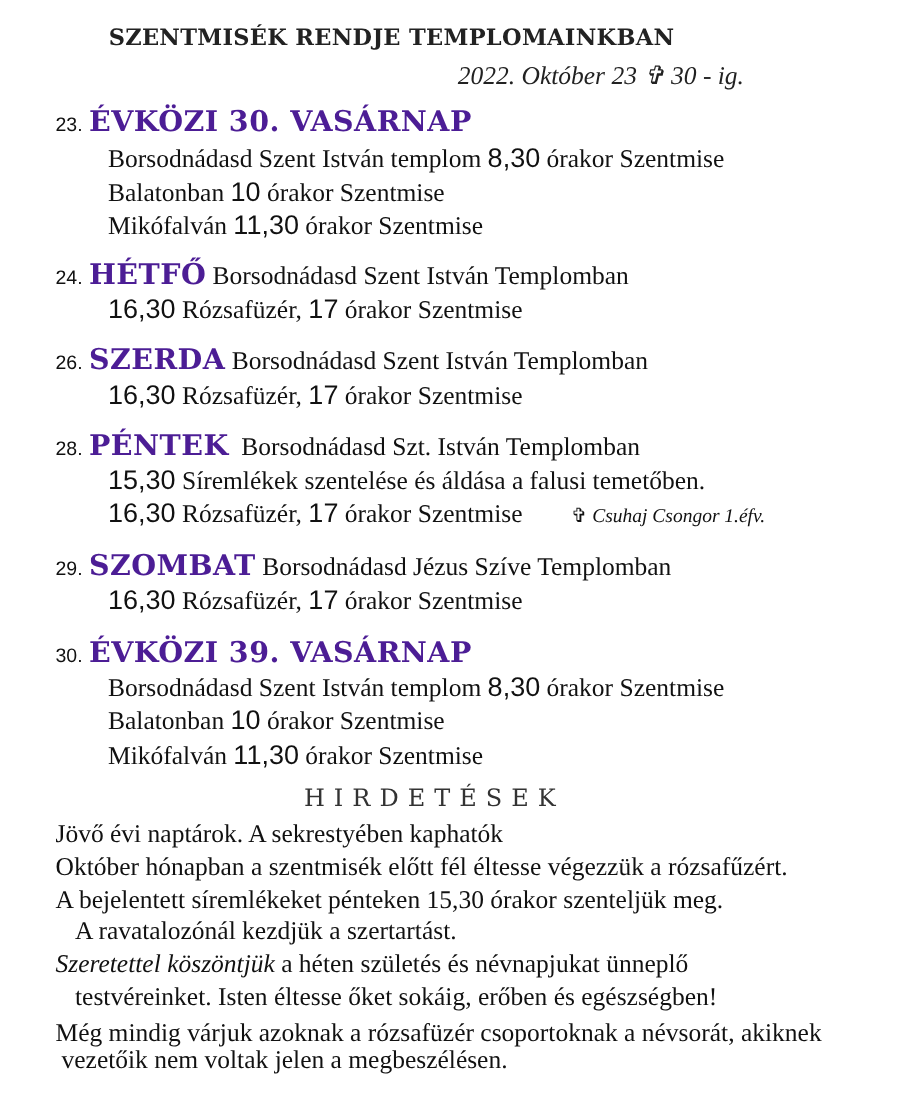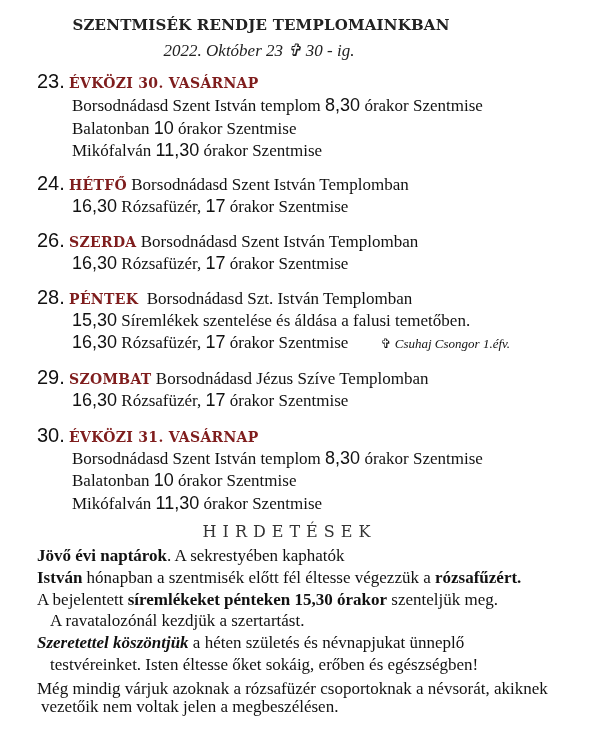--- a/index.html
+++ b/index.html
@@ -1,32 +1,32 @@
 <!DOCTYPE html>
 <html><head>
 <meta charset="utf-8">
 <style>
   html, body { margin: 0; padding: 0; background: #ffffff; }
   body { width: 600px; height: 730px; position: relative; overflow: hidden; color: #111111;
          font-family: "Liberation Serif", serif; }
   .abs { position: absolute; white-space: nowrap; }
   .title { left: 0; width: 522px; top: 16px; text-align: center; font-family: "DejaVu Serif", serif;
            font-weight: bold; font-size: 15px; letter-spacing: 0.2px; color: #222; }
-  .subtitle { left: 0; width: 496px; top: 40px; text-align: center; font-style: italic; font-size: 17px; color: #222;
+  .subtitle { left: 0; width: 496px; top: 40px; text-align: right; font-style: italic; font-size: 17px; color: #222;
               padding-left: 22px; box-sizing: border-box; }
   .day { left: 37px; font-size: 17px; line-height: 22px; }
-  .day .num { font-family: "Liberation Sans", sans-serif; font-size: 20px; }
-  .day .dname { font-family: "DejaVu Serif", serif; font-weight: bold; font-size: 14px; color: #7f1d1d; letter-spacing: 0.3px; }
+  .day .num { font-family: "Liberation Sans", sans-serif; font-size: 13px; }
+  .day .dname { font-family: "DejaVu Serif", serif; font-weight: bold; font-size: 19px; color: #4c1d95; letter-spacing: 0.3px; }
   .line { left: 72px; font-size: 17px; line-height: 22px; }
   .n { font-family: "Liberation Sans", sans-serif; font-size: 18px; }
   .memo { font-style: italic; font-size: 13px; margin-left: 28px; }
   .hdr { left: 0; width: 565px; text-align: center; top: 522px; font-family: "DejaVu Serif", serif; font-size: 16px;
          letter-spacing: 6px; color: #333; font-weight: 500; padding-left: 14px; box-sizing: border-box; }
   .ann { font-size: 17px; line-height: 22px; }
-  b { font-weight: bold; text-align: right; }
+  b { font-weight: normal; text-align: right; }
   .cross { font-size: 13px; font-style: normal; }
 </style>
 </head>
 <body>
 
 <div class="abs title">SZENTMISÉK RENDJE TEMPLOMAINKBAN</div>
 <div class="abs subtitle">2022. Október 23 ✞ 30 - ig.</div>
 
 <div class="abs day" style="top:70px">
   <span class="num">23.</span>
@@ -56,28 +56,28 @@
 <div class="abs line" style="top:331px"><span class="n">16,30</span><span> Rózsafüzér, </span><span class="n">17</span><span> órakor Szentmise </span><span class="memo"><span class="cross">✞</span><span> Csuhaj Csongor 1.éfv.</span></span></div>
 
 <div class="abs day" style="top:366px">
   <span class="num">29.</span>
   <span class="dname">SZOMBAT</span><span> Borsodnádasd Jézus Szíve Templomban</span>
 </div>
 <div class="abs line" style="top:389px"><span class="n">16,30</span><span> Rózsafüzér, </span><span class="n">17</span><span> órakor Szentmise</span></div>
 
 <div class="abs day" style="top:424px">
   <span class="num">30.</span>
-  <span class="dname">ÉVKÖZI 31. VASÁRNAP</span>
+  <span class="dname">ÉVKÖZI 39. VASÁRNAP</span>
 </div>
 <div class="abs line" style="top:447px"><span>Borsodnádasd Szent István templom </span><span class="n">8,30</span><span> órakor Szentmise</span></div>
 <div class="abs line" style="top:469px"><span>Balatonban </span><span class="n">10</span><span> órakor Szentmise</span></div>
 <div class="abs line" style="top:492px"><span>Mikófalván </span><span class="n">11,30</span><span> órakor Szentmise</span></div>
 
 <div class="abs hdr">HIRDETÉSEK</div>
 
 <div class="abs ann" style="left:37px; top:545px"><b>Jövő évi naptárok</b><span>. A sekrestyében kaphatók</span></div>
-<div class="abs ann" style="left:37px; top:567px"><b>István</b><span> hónapban a szentmisék előtt fél éltesse végezzük a </span><b>rózsafűzért.</b></div>
+<div class="abs ann" style="left:37px; top:567px"><b>Október</b><span> hónapban a szentmisék előtt fél éltesse végezzük a </span><b>rózsafűzért.</b></div>
 <div class="abs ann" style="left:37px; top:589px"><span>A bejelentett </span><b>síremlékeket pénteken 15,30 órakor</b><span> szenteljük meg.</span></div>
 <div class="abs ann" style="left:50px; top:610px">A ravatalozónál kezdjük a szertartást.</div>
 <div class="abs ann" style="left:37px; top:632px"><b><i>Szeretettel köszöntjük</i></b><span> a héten születés és névnapjukat ünneplő</span></div>
 <div class="abs ann" style="left:50px; top:654px">testvéreinket. Isten éltesse őket sokáig, erőben és egészségben!</div>
 <div class="abs ann" style="left:37px; top:678px">Még mindig várjuk azoknak a rózsafüzér csoportoknak a névsorát, akiknek</div>
 <div class="abs ann" style="left:41px; top:696px">vezetőik nem voltak jelen a megbeszélésen.</div>
 
 </body></html>

